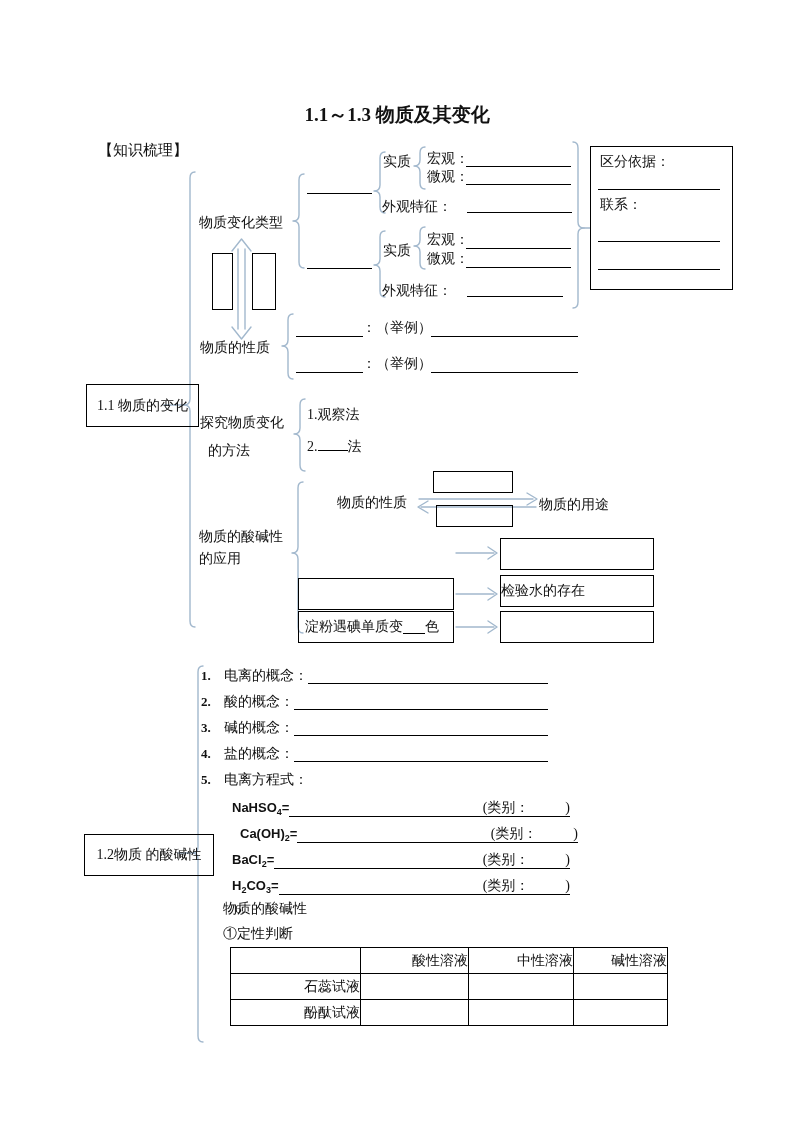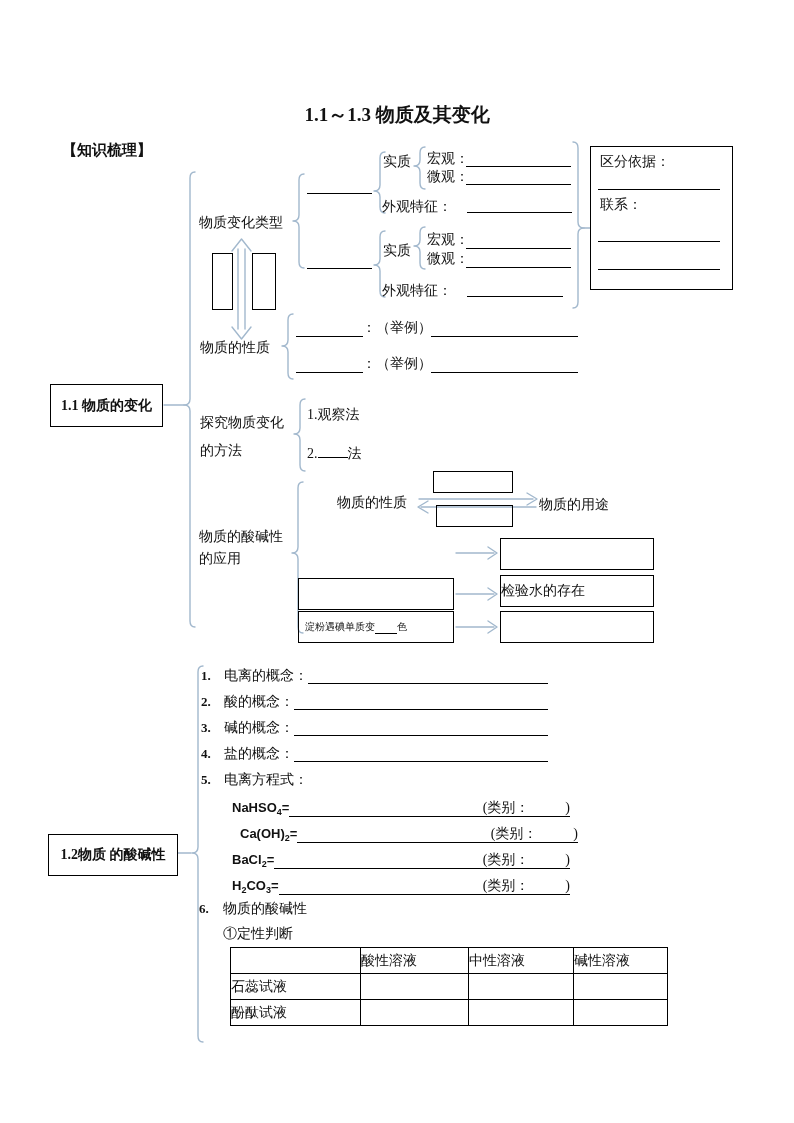--- a/index.html
+++ b/index.html
@@ -2,40 +2,40 @@
 <html style="--accent: #a2b8cd;"><head>
 <meta charset="utf-8">
 <style>
   :root{ --accent:#a2b8cd; --ink:#111; }
   html,body{margin:0;padding:0;background:#fff;}
   .page{position:relative;width:794px;height:1123px;background:#fff;overflow:hidden;
         font-family:"Liberation Serif","DejaVu Serif",serif;color:var(--ink);}
   .layer{position:absolute;left:0;top:0;z-index:0;}
   .acc{stroke:var(--accent);fill:none;stroke-width:1.4;stroke-linecap:round;stroke-linejoin:round;}
   .t{position:absolute;z-index:1;font-size:14px;line-height:1.25;white-space:pre;}
-  .bold{font-weight:bold;}
+  .bold{font-weight:normal;margin-left:36px;}
   .title{position:absolute;left:0;top:102px;width:794px;text-align:center;font-size:19px;font-weight:bold;z-index:1;}
   .bl{position:absolute;z-index:1;height:0;border-bottom:1.3px solid #000;}
   .bx{position:absolute;z-index:1;border:1.5px solid #000;box-sizing:border-box;background:transparent;}
   .ctr{display:flex;align-items:center;justify-content:center;text-align:center;}
   .ibl{display:inline-block;border-bottom:1.3px solid #000;height:12px;}
   .li-row{position:absolute;z-index:1;display:flex;align-items:flex-end;height:17px;font-size:14px;}
   .li-num{height:17px;line-height:17px;width:23px;font-weight:bold;font-size:13px;}
   .li-label{height:17px;line-height:17px;white-space:pre;}
   .li-fill{flex:1;height:14px;border-bottom:1.3px solid #000;}
   .eq-row{position:absolute;z-index:1;display:flex;align-items:flex-end;height:18px;font-size:14px;}
   .eq-f{height:18px;line-height:18px;font-family:"Liberation Sans","DejaVu Sans",sans-serif;font-weight:bold;font-size:13px;white-space:pre;}
   .eq-f .sb{font-size:9px;position:relative;top:3px;line-height:0;}
   .eq-fill{flex:1;height:17px;border-bottom:1.3px solid #000;}
   .eq-cat{height:17px;line-height:17px;border-bottom:1.3px solid #000;white-space:pre;}
   .eq-gap{width:36px;height:17px;border-bottom:1.3px solid #000;}
   .eq-close{height:17px;line-height:17px;border-bottom:1.3px solid #000;}
   .co2box{padding:3px 6px;font-size:14px;line-height:21px;white-space:pre;}
   .qtable{position:absolute;left:230px;top:947px;z-index:1;border-collapse:collapse;}
-  .qtable td{border:1.2px solid #000;font-size:14px;text-align:left;padding:0;}
+  .qtable td{border:1.2px solid #000;font-size:14px;text-align:right;padding:0;}
   .qtable tr td{height:25px;}
 </style>
 </head>
 <body>
 
 <div class="page">
 
   <svg class="layer" width="794" height="1123" viewBox="0 0 794 1123">
     <g id="braces" class="acc">
         <path d="M 195 172 Q 190 172 190 178 L 190 399 Q 190 405 184 405 Q 190 405 190 411 L 190 621 Q 190 627 195 627"></path>
@@ -114,40 +114,40 @@
   <div class="t" style="left:200px;top:339px;">物质的性质</div>
 
   <div class="bl" style="left:296px;top:336px;width:67px;"></div>
   <div class="t" style="left:362px;top:319px;">：（举例）</div>
   <div class="bl" style="left:431px;top:336px;width:147px;"></div>
   <div class="bl" style="left:296px;top:372px;width:67px;"></div>
   <div class="t" style="left:362px;top:355px;">：（举例）</div>
   <div class="bl" style="left:431px;top:372px;width:147px;"></div>
 
   <div class="t" style="left:200px;top:414px;">探究物质变化</div>
-  <div class="t" style="left:200px;top:442px;">的方法</div>
+  <div class="t" style="left:208px;top:442px;">的方法</div>
   <div class="t" style="left:307px;top:406px;">1.观察法</div>
-  <div class="t" style="left:307px;top:438px;margin-top:7px;"><span>2.</span><span class="ibl" style="width:30px;"></span><span>法</span></div>
+  <div class="t" style="left:307px;top:438px;"><span>2.</span><span class="ibl" style="width:30px;"></span><span>法</span></div>
 
   <div class="t" style="left:199px;top:528px;">物质的酸碱性</div>
   <div class="t" style="left:199px;top:550px;">的应用</div>
 
   <div class="bx" style="left:433px;top:471px;width:80px;height:22px;"></div>
   <div class="t" style="left:337px;top:494px;">物质的性质</div>
   <div class="t" style="left:539px;top:496px;">物质的用途</div>
   <div class="bx" style="left:436px;top:505px;width:77px;height:22px;"></div>
 
   <div class="bx" style="left:500px;top:538px;width:154px;height:32px;"></div>
 
   <div class="bx" style="left:298px;top:578px;width:156px;height:32px;"></div>
   <div class="bx" style="left:500px;top:575px;width:154px;height:32px;display:flex;align-items:center;padding-left:0;font-size:14px;">
       <span>检验水的存在</span>
     </div>
 
-  <div class="bx" style="left:298px;top:611px;width:156px;height:32px;display:flex;align-items:center;padding-left:6px;font-size:10px;">
+  <div class="bx" style="left:298px;top:611px;width:156px;height:32px;display:flex;align-items:center;padding-left:6px;font-size:14px;">
       <span>淀粉遇碘单质变</span>
       <span class="ibl" style="width:22px;"></span>
       <span>色</span>
     </div>
   <div class="bx" style="left:500px;top:611px;width:154px;height:32px;"></div>
 
   <div class="bx ctr bold" style="left:48px;top:834px;width:130px;height:42px;font-size:14px;">
     <span>1.2物质 的酸碱性</span>
   </div>
 

